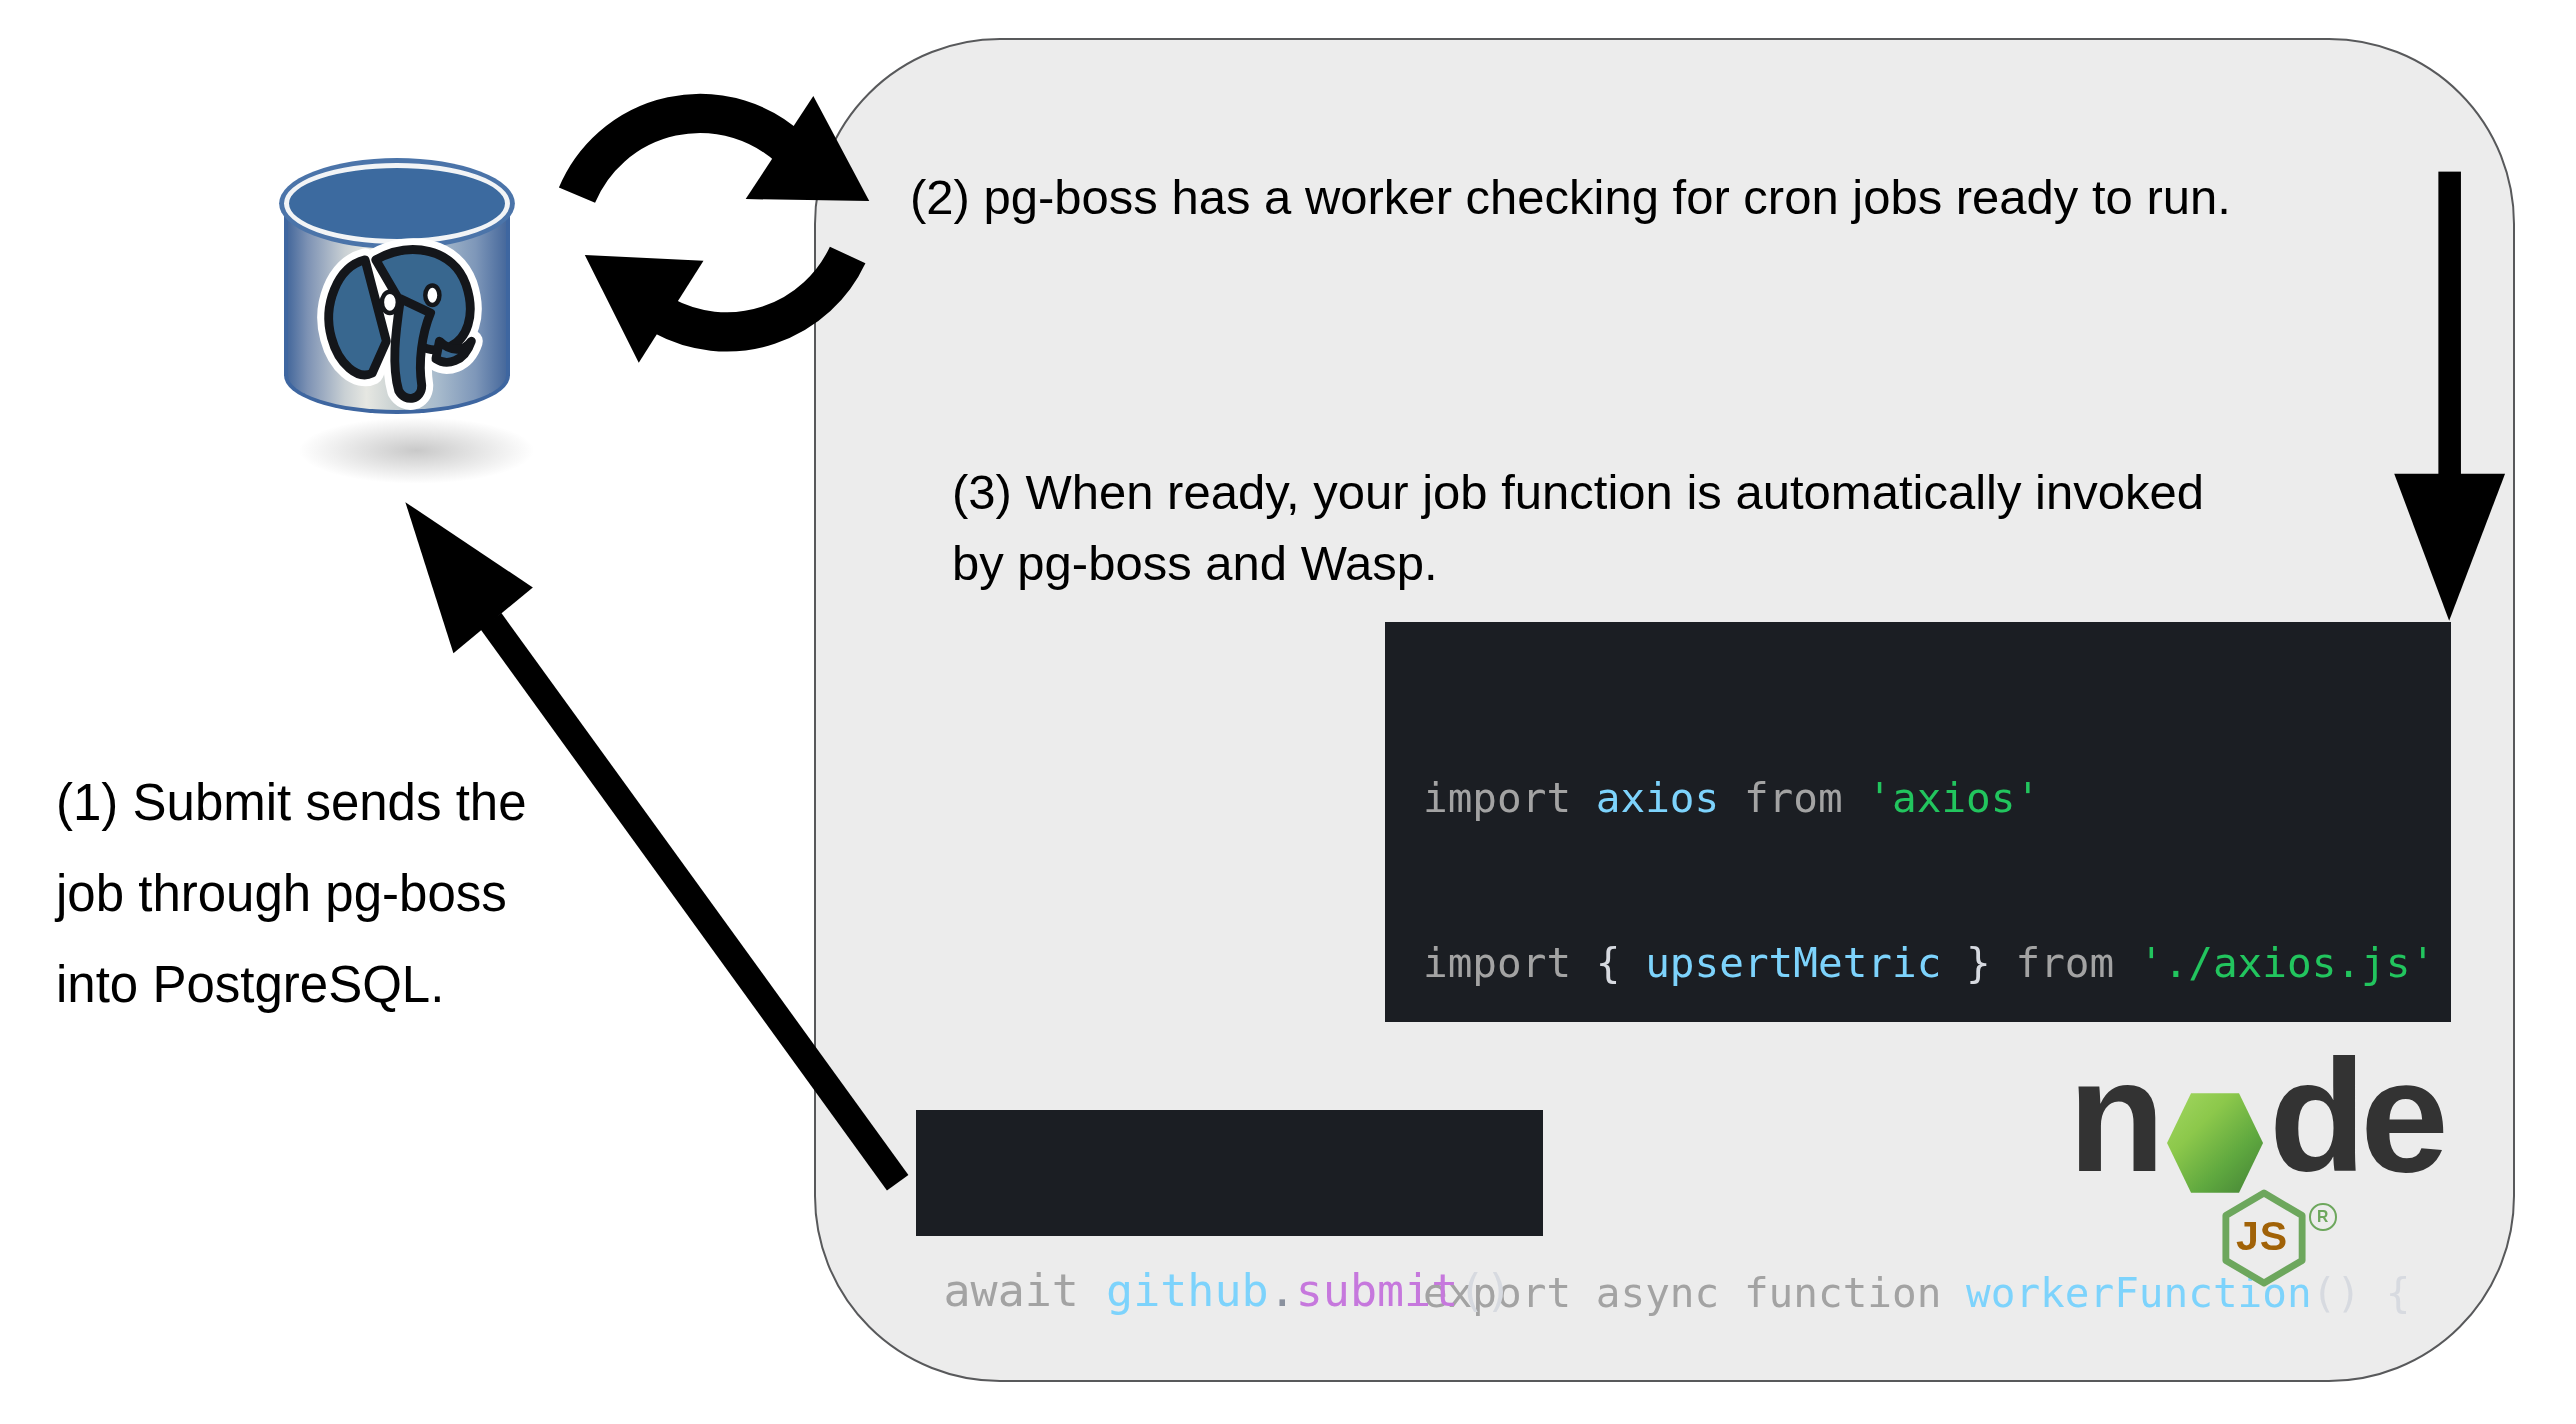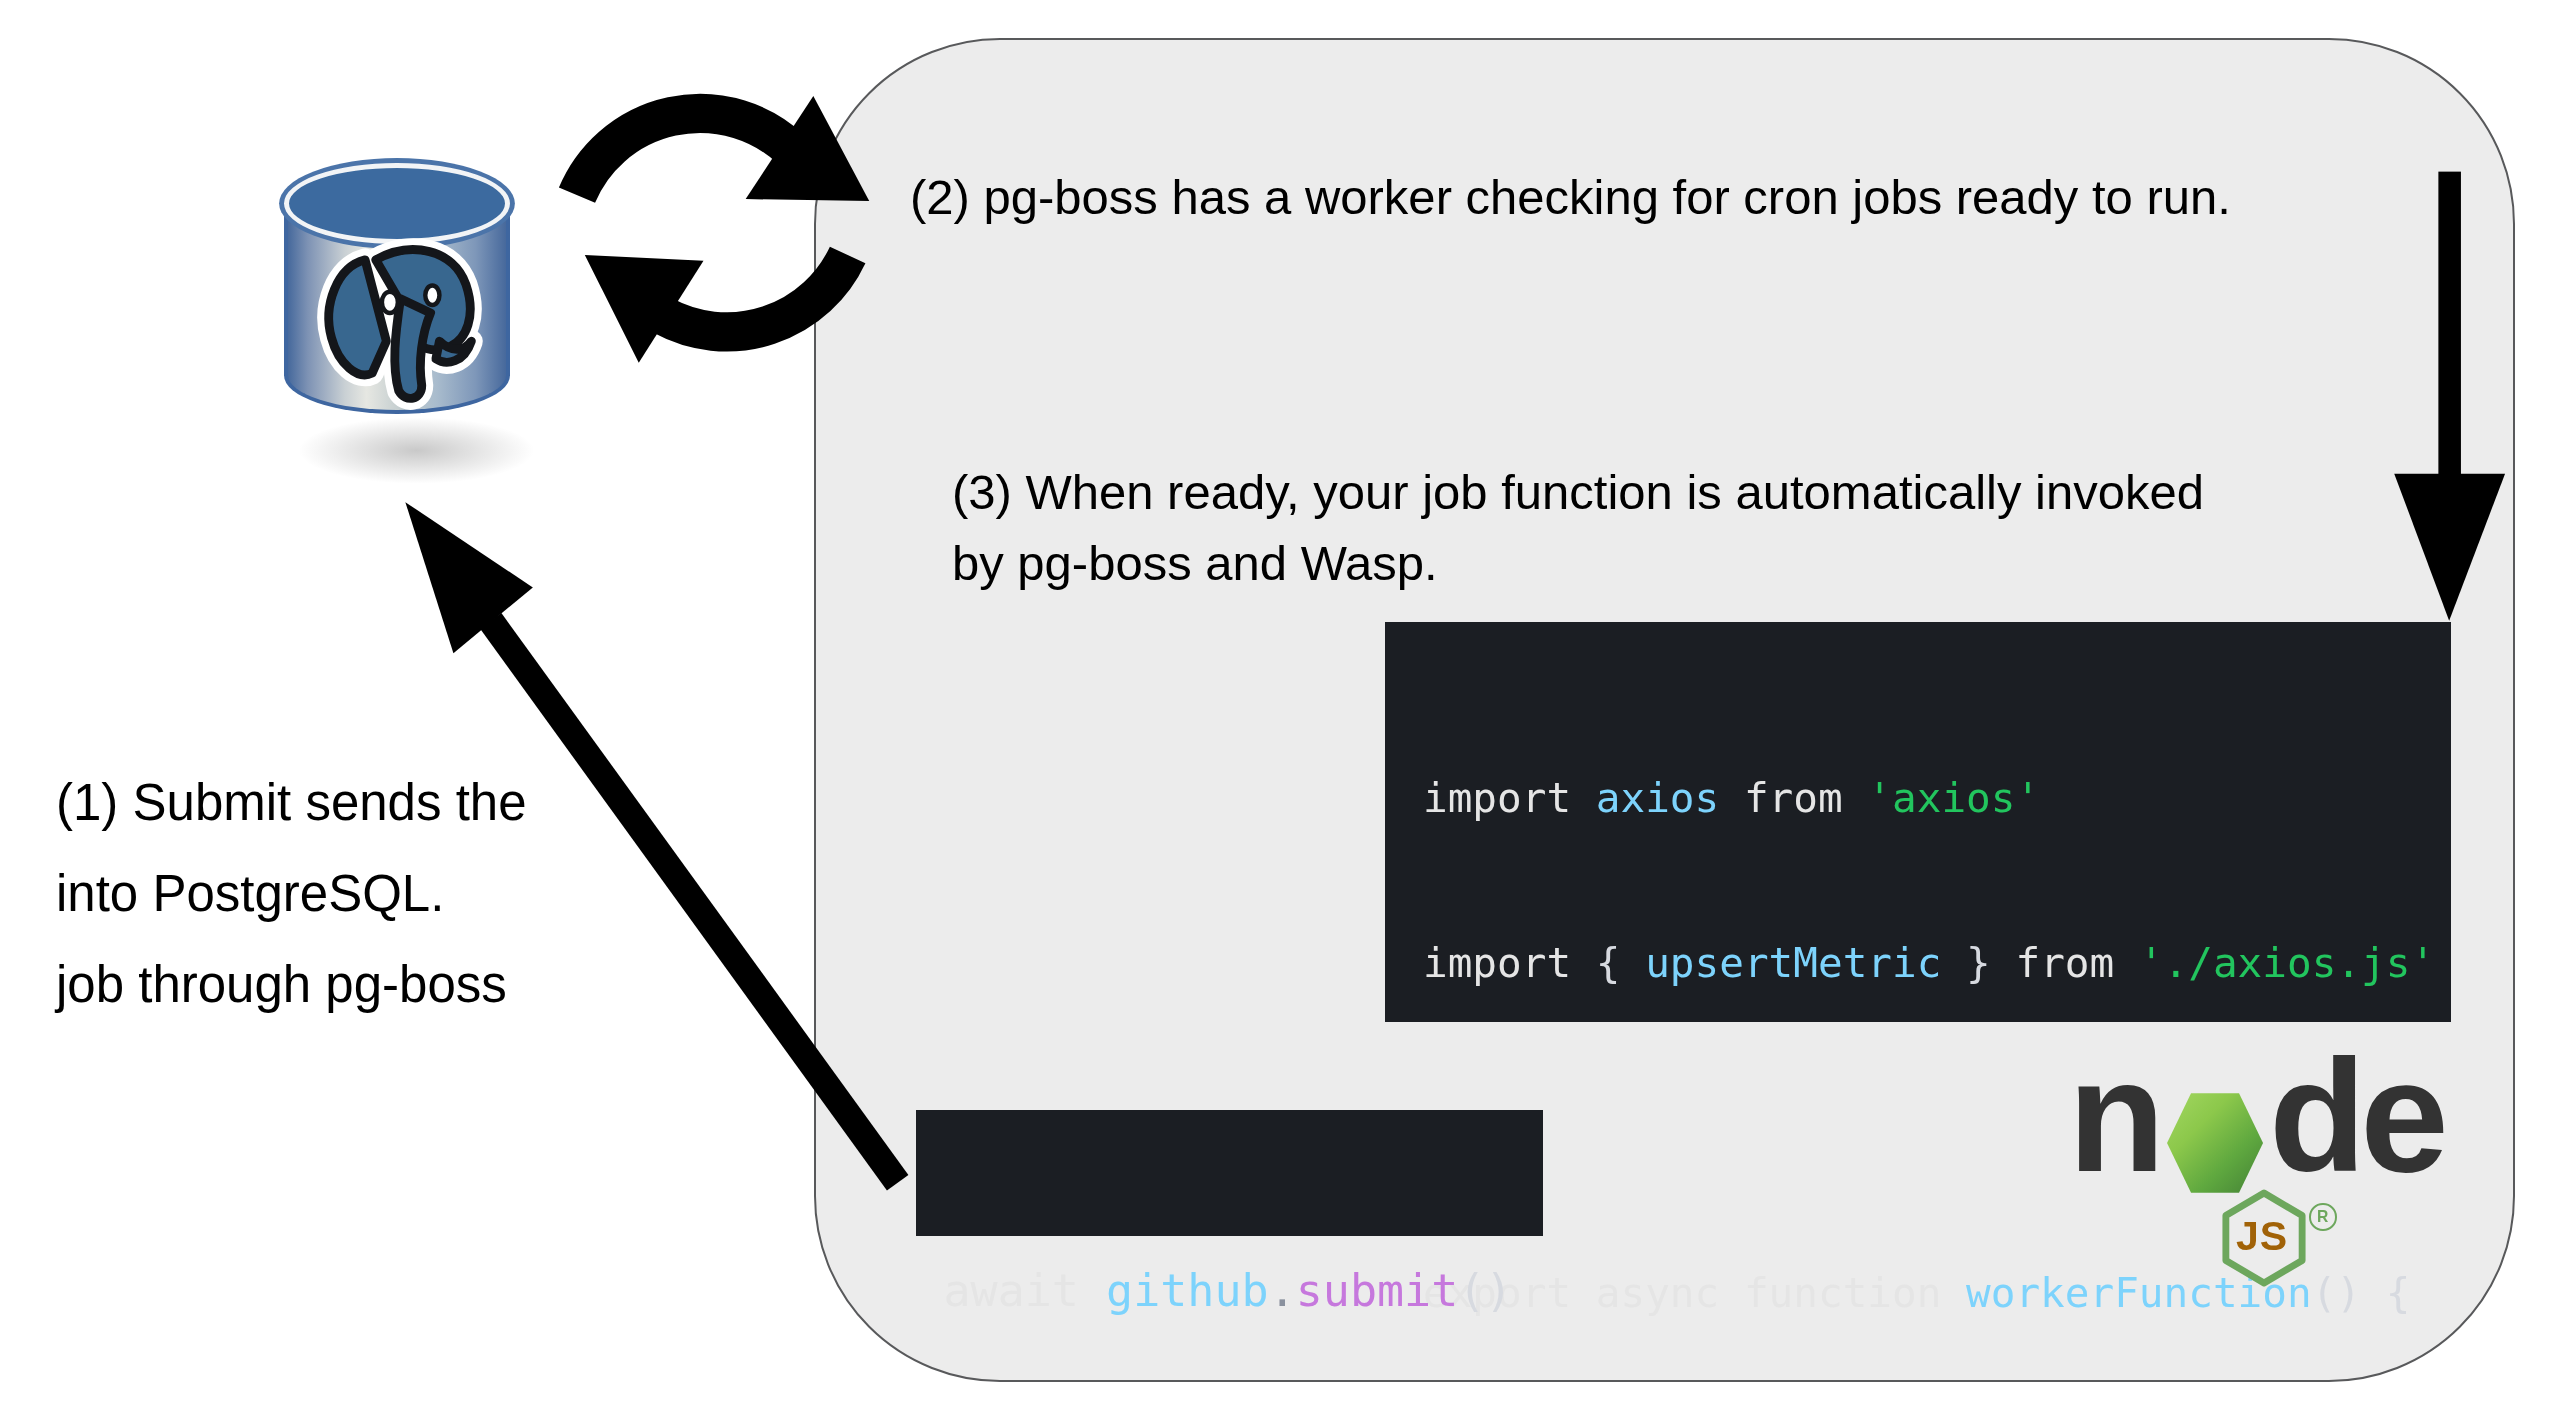--- a/index.html
+++ b/index.html
@@ -62,21 +62,21 @@
     left:1385px;top:622px;width:1066px;height:400px;
     font-size:41px;line-height:55px;
     padding:39px 0 0 38px;
   }
   .code-submit{
     left:916px;top:1110px;width:627px;height:126px;
     font-size:45px;line-height:59px;
     padding:33px 0 0 27.5px;
   }
   .code-line{min-height:55px;}
-  .tk-kw{color:#e5e5e5;}
+  .tk-kw{color:#a3a3a3;}
   .tk-id{color:#7dd3fc;}
   .tk-str{color:#22c55e;}
   .tk-pn{color:#d7dae0;}
   .tk-fn{color:#c678dd;margin-top:24px;}
   .tk-dim{color:#8a919e;}
 
   
   .arrows{position:absolute;left:0;top:0;width:2576px;height:1424px;pointer-events:none;}
 
   
@@ -158,22 +158,22 @@
 
   <div class="note note-2">(2) pg-boss has a worker checking for cron jobs ready to run.</div>
 
   <div class="note note-3">
     <div>(3) When ready, your job function is automatically invoked</div>
     <div>by pg-boss and Wasp.</div>
   </div>
 
   <div class="note note-1">
     <div>(1) Submit sends the</div>
+    <div>job through pg-boss</div>
     <div>into PostgreSQL.</div>
-    <div>job through pg-boss</div>
   </div>
 
   <div class="code code-worker">
     <div class="code-line"><span class="tk-kw">import </span><span class="tk-id">axios </span><span class="tk-kw">from </span><span class="tk-str">'axios'</span></div>
     <div class="code-line"><span class="tk-kw">import </span><span class="tk-pn">{ </span><span class="tk-id">upsertMetric</span><span class="tk-pn"> } </span><span class="tk-kw">from </span><span class="tk-str">'./axios.js'</span></div>
     <div class="code-line"></div>
     <div class="code-line"><span class="tk-kw">export async function </span><span class="tk-id">workerFunction</span><span class="tk-pn">() {</span></div>
     
     
   </div>

